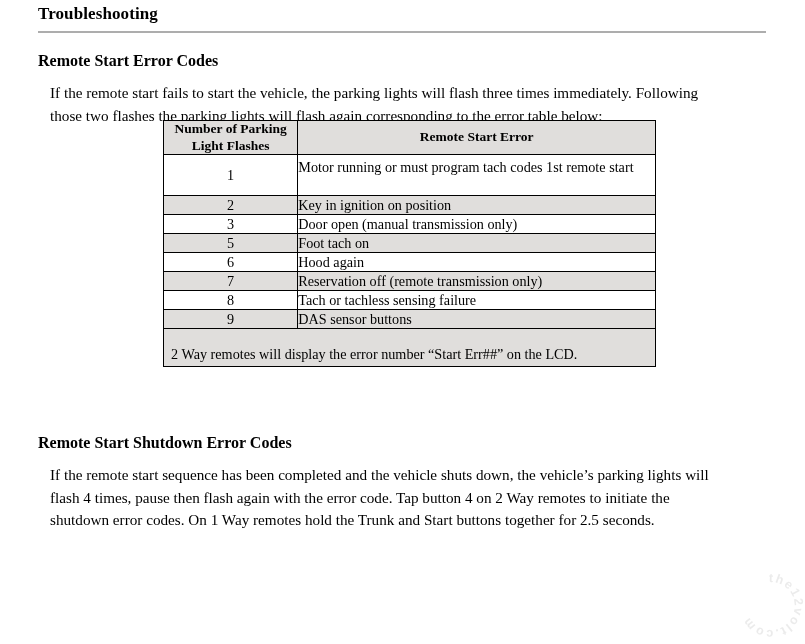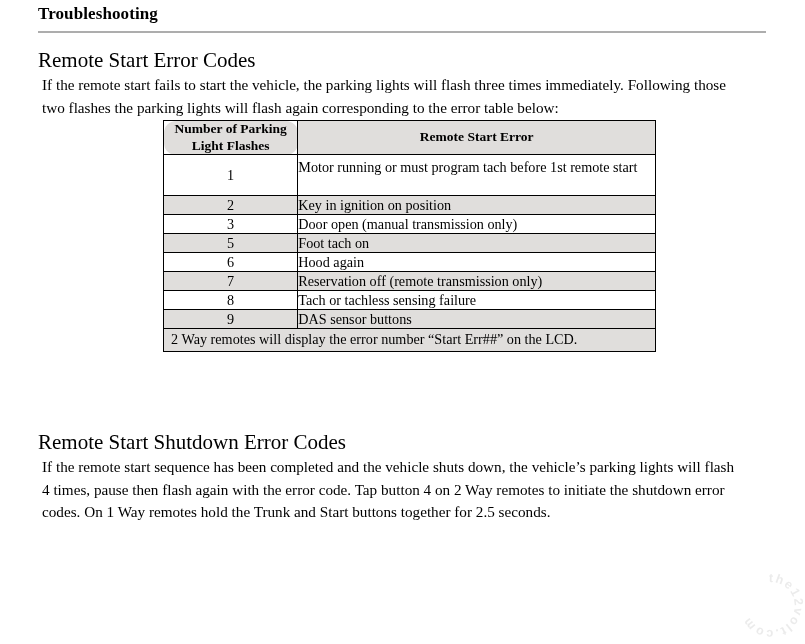--- a/index.html
+++ b/index.html
@@ -53,30 +53,30 @@
     width: 700px;
   }
   .section-two {
     position: absolute;
     left: 38px;
     top: 433px;
     width: 706px;
   }
 
   .section-heading {
-    font-size: 21px;
-    font-weight: normal;
+    font-size: 16px;
+    font-weight: bold;
     line-height: 19px;
     margin: 0 0 1px 0;
   }
 
   .body-text {
     font-size: 15.2px;
     line-height: 22.5px;
-    margin: 4px;
+    margin: 12px;
     text-align: left;
   }
 
   
   .error-table {
     position: absolute;
     left: 163px;
     top: 120px;
     width: 493px;
     border-collapse: collapse;
@@ -95,21 +95,20 @@
 
   .error-table thead th {
     background: #e0dedc;
     font-size: 13.5px;
     font-weight: bold;
     text-align: center;
     line-height: 16.5px;
   }
   .th-flashes {
     padding: 5px 4px 6px 4px;
-    border-radius: 12px;
   }
   .th-error {
     padding: 5px 4px 6px 4px;
     margin-top: 44px;
   }
 
   .error-table tbody td {
     font-size: 14.2px;
     line-height: 18px;
   }
@@ -128,21 +127,21 @@
   .row-tall .cell-desc {
     height: 37px;
   }
   .row-tall .cell-desc { vertical-align: top; padding-top: 3px; }
 
   tr.footnote-row td {
     background: #e0dedc;
     text-align: left;
     font-size: 14.2px;
     line-height: 18px;
-    padding: 1px 4px 3px 7px;
+    padding: 16px 4px 3px 7px;
   }
 
   
   .watermark {
     position: absolute;
     left: 737px;
     top: 572px;
     width: 68px;
     height: 70px;
     opacity: 0.5;
@@ -170,21 +169,21 @@
     </colgroup>
     <thead>
       <tr>
         <th class="th-flashes">Number of Parking Light Flashes</th>
         <th class="th-error">Remote Start Error</th>
       </tr>
     </thead>
     <tbody>
       <tr class="row-plain row-tall">
         <td class="cell-num">1</td>
-        <td class="cell-desc">Motor running or must program tach before 1st remote start</td>
+        <td class="cell-desc">Motor running or must program tach codes 1st remote start</td>
       </tr>
       <tr class="row-shaded">
         <td class="cell-num">2</td>
         <td class="cell-desc">Key in ignition on position</td>
       </tr>
       <tr class="row-plain">
         <td class="cell-num">3</td>
         <td class="cell-desc">Door open (manual transmission only)</td>
       </tr>
       <tr class="row-shaded">

